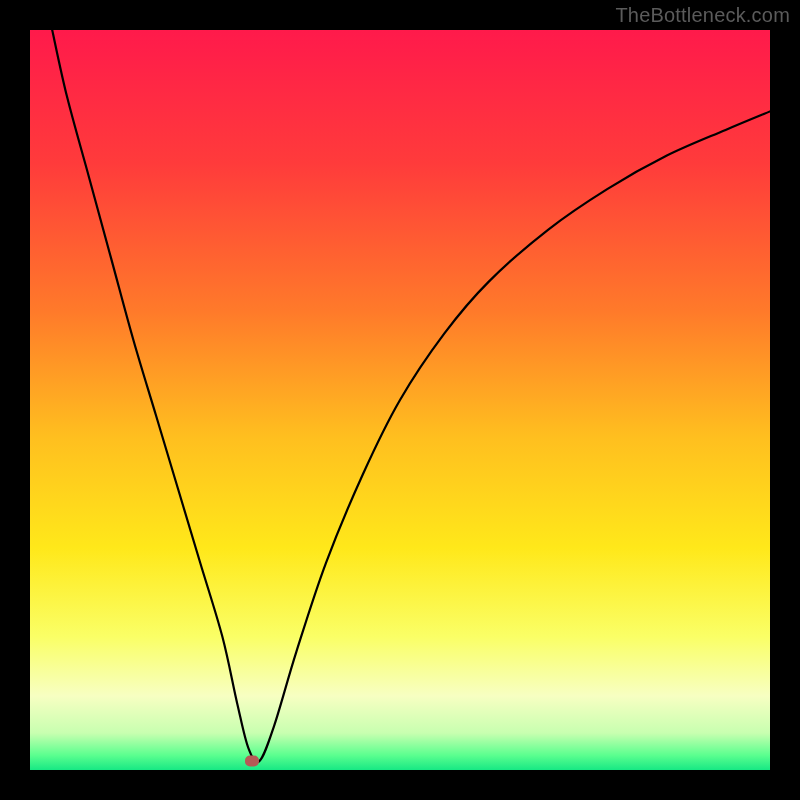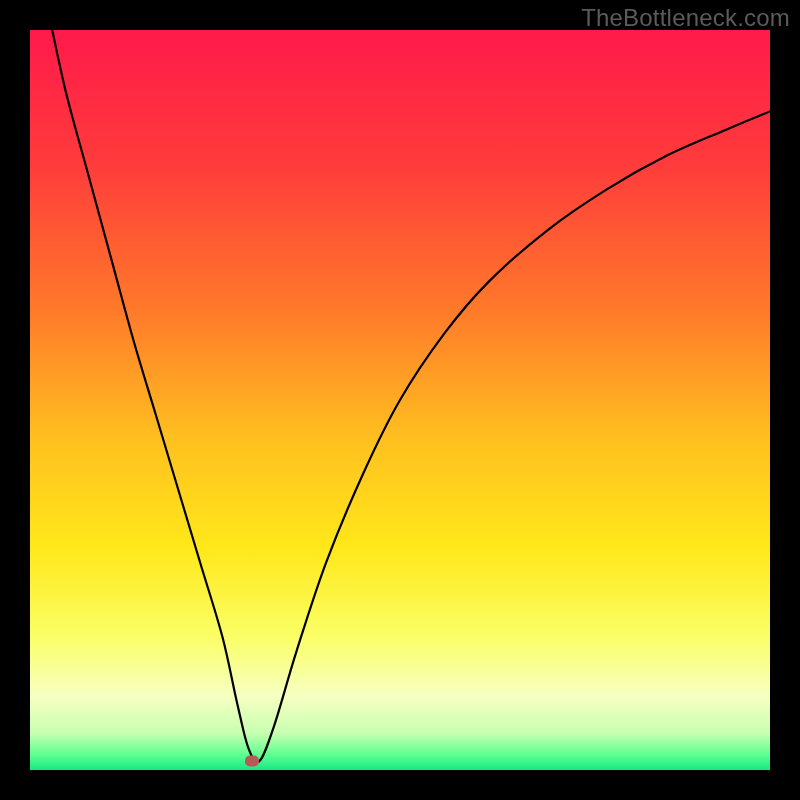--- a/index.html
+++ b/index.html
@@ -25,21 +25,21 @@
     top: 30px;
     width: 740px;
     height: 740px;
     
   }
   .watermark {
     position: absolute;
     top: 4px;
     right: 10px;
     color: #5b5b5b;
-    font-size: 24px;
+    font-size: 20px;
     letter-spacing: 0.2px;
     font-weight: 500;
   }
   svg.curve {
     position: absolute;
     left: 0;
     top: 0;
     width: 740px;
     height: 740px;
   }

